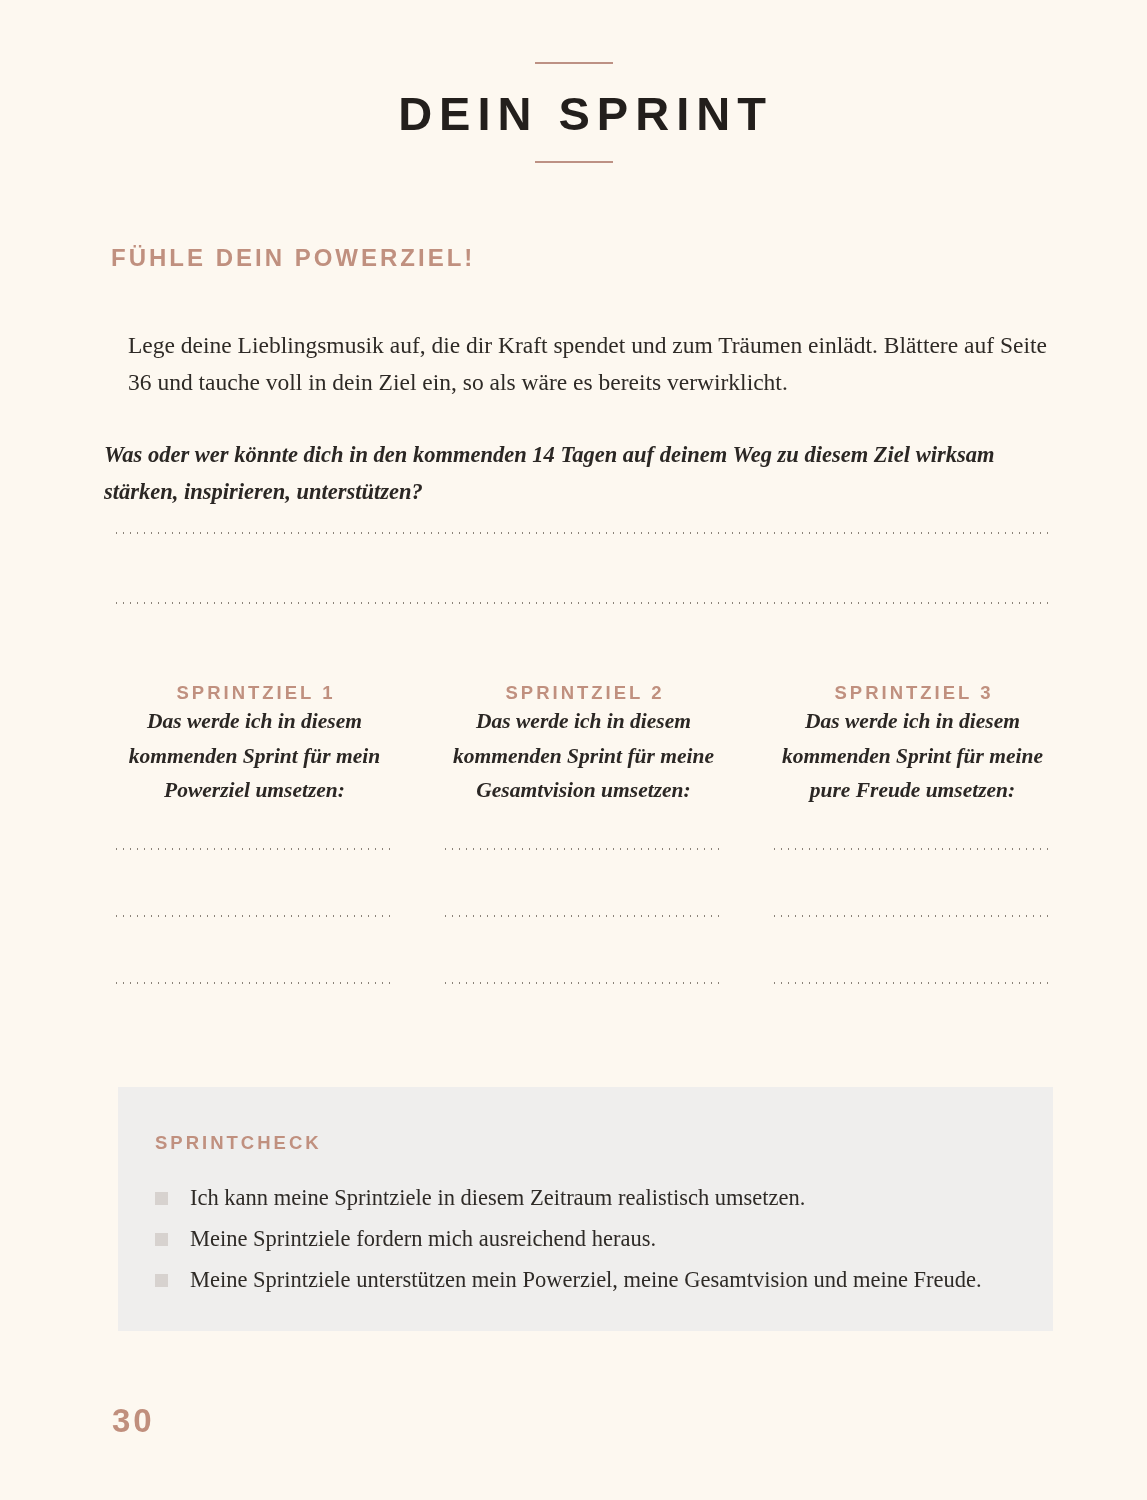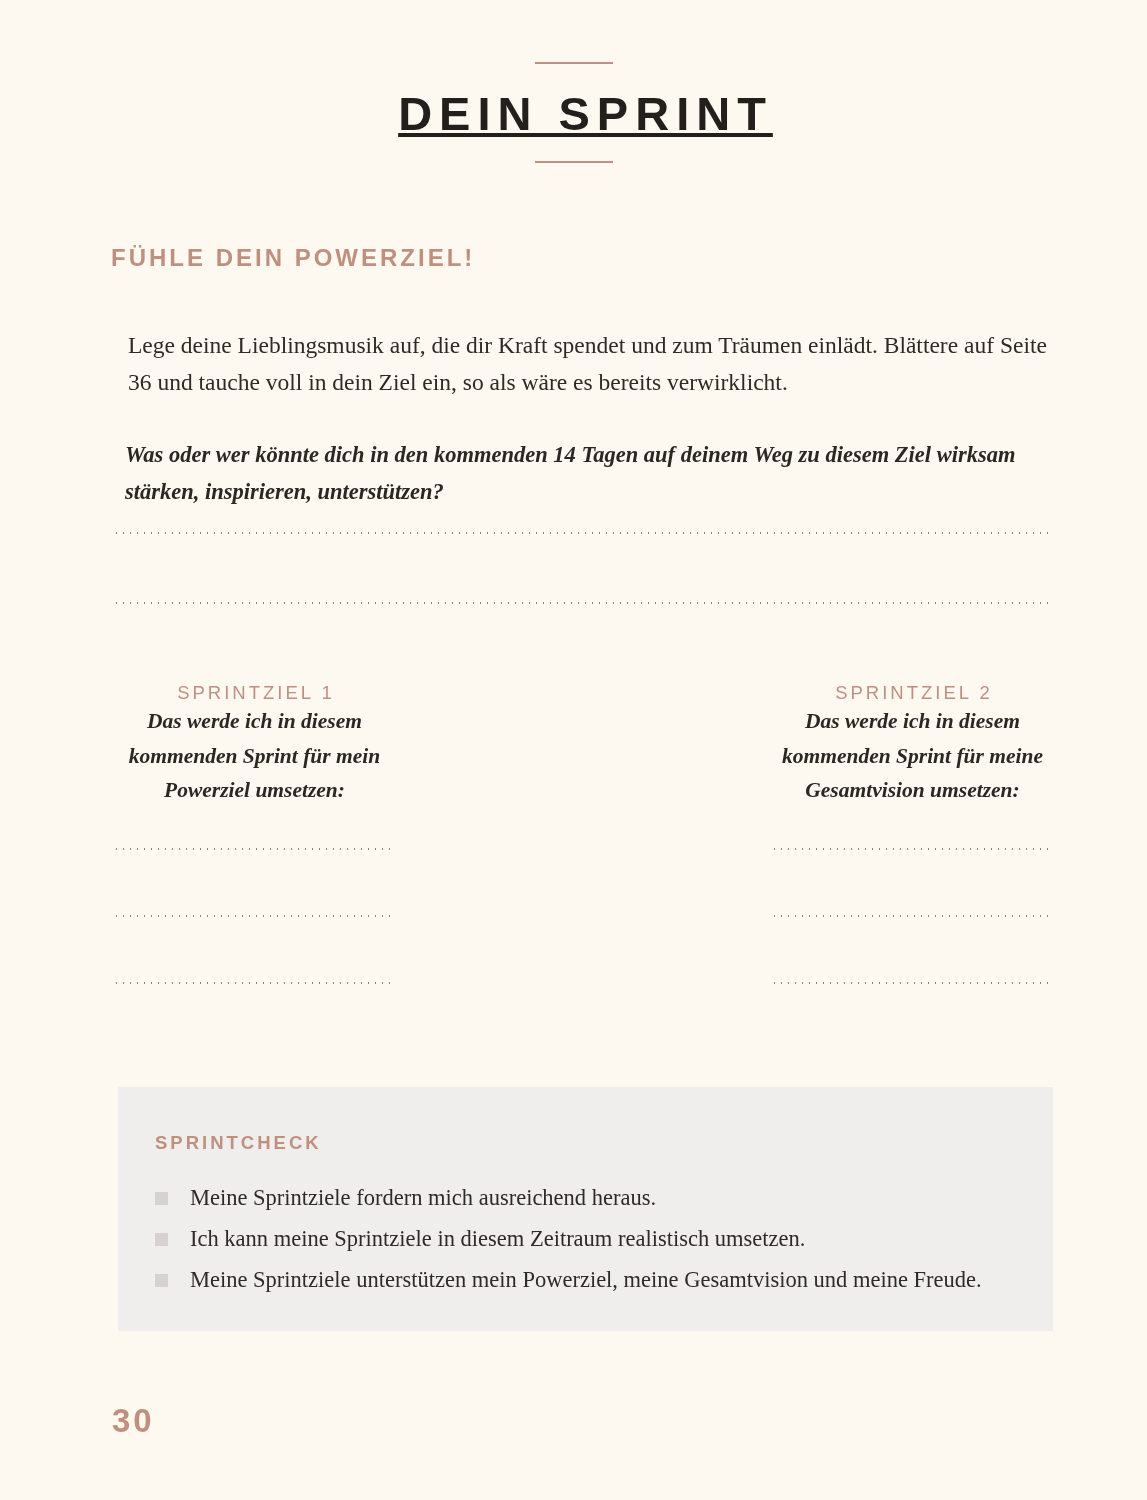--- a/index.html
+++ b/index.html
@@ -32,21 +32,20 @@
   }
   .page-title {
     font-family: "Liberation Sans", sans-serif;
     font-size: 47px;
     font-weight: 700;
     letter-spacing: 7px;
     color: #231f1c;
     margin: 26px 0 24px 0;
     padding-left: 24px;
     line-height: 1;
-    text-decoration: underline;
   }
 
   
   .section-heading {
     position: absolute;
     left: 111px;
     top: 244px;
     font-family: "Liberation Sans", sans-serif;
     font-size: 24px;
     font-weight: 700;
@@ -59,21 +58,21 @@
     position: absolute;
     left: 128px;
     top: 303px;
     width: 948px;
     font-size: 23.5px;
     line-height: 37px;
     color: #2e2a26;
   }
   .question-para {
     position: absolute;
-    left: 125px;
+    left: 104px;
     top: 413px;
     width: 945px;
     font-size: 22.5px;
     font-style: italic;
     font-weight: bold;
     line-height: 37px;
     color: #2b2724;
   }
 
   
@@ -103,21 +102,21 @@
     display: flex;
     justify-content: space-between;
   }
   .goal-col {
     width: 283px;
     text-align: center;
   }
   .goal-head {
     font-family: "Liberation Sans", sans-serif;
     font-size: 18.5px;
-    font-weight: 400;
+    font-weight: 700;
     letter-spacing: 3.0px;
     color: #c0907f;
     padding-left: 3px;
   }
   .goal-desc {
     font-size: 21.5px;
     font-style: italic;
     font-weight: bold;
     line-height: 34.5px;
     color: #2b2724;
@@ -227,33 +226,42 @@
   <div class="goal-col col-2">
     <div class="goal-head">SPRINTZIEL 2</div>
     <div class="goal-desc">Das werde ich in diesem kommenden Sprint für meine Gesamtvision umsetzen:</div>
     <div class="goal-lines">
       <div class="dotline"></div>
       <div class="dotline"></div>
       <div class="dotline"></div>
     </div>
   </div>
 
+  <div class="goal-col col-3">
+    <div class="goal-head">SPRINTZIEL 3</div>
+    <div class="goal-desc">Das werde ich in diesem kommenden Sprint für meine pure Freude umsetzen:</div>
+    <div class="goal-lines">
+      <div class="dotline"></div>
+      <div class="dotline"></div>
+      <div class="dotline"></div>
+    </div>
+  </div>
 
 </div>
 
 <div class="sprintcheck">
   <div class="sprintcheck-title">SPRINTCHECK</div>
   <div class="check-list">
     <div class="check-item">
       <span class="check-box"></span>
-      <span class="check-label">Meine Sprintziele fordern mich ausreichend heraus.</span>
+      <span class="check-label">Ich kann meine Sprintziele in diesem Zeitraum realistisch umsetzen.</span>
     </div>
     <div class="check-item">
       <span class="check-box"></span>
-      <span class="check-label">Ich kann meine Sprintziele in diesem Zeitraum realistisch umsetzen.</span>
+      <span class="check-label">Meine Sprintziele fordern mich ausreichend heraus.</span>
     </div>
     <div class="check-item">
       <span class="check-box"></span>
       <span class="check-label">Meine Sprintziele unterstützen mein Powerziel, meine Gesamtvision und meine Freude.</span>
     </div>
   </div>
 </div>
 
 <div class="page-number">30</div>
 

